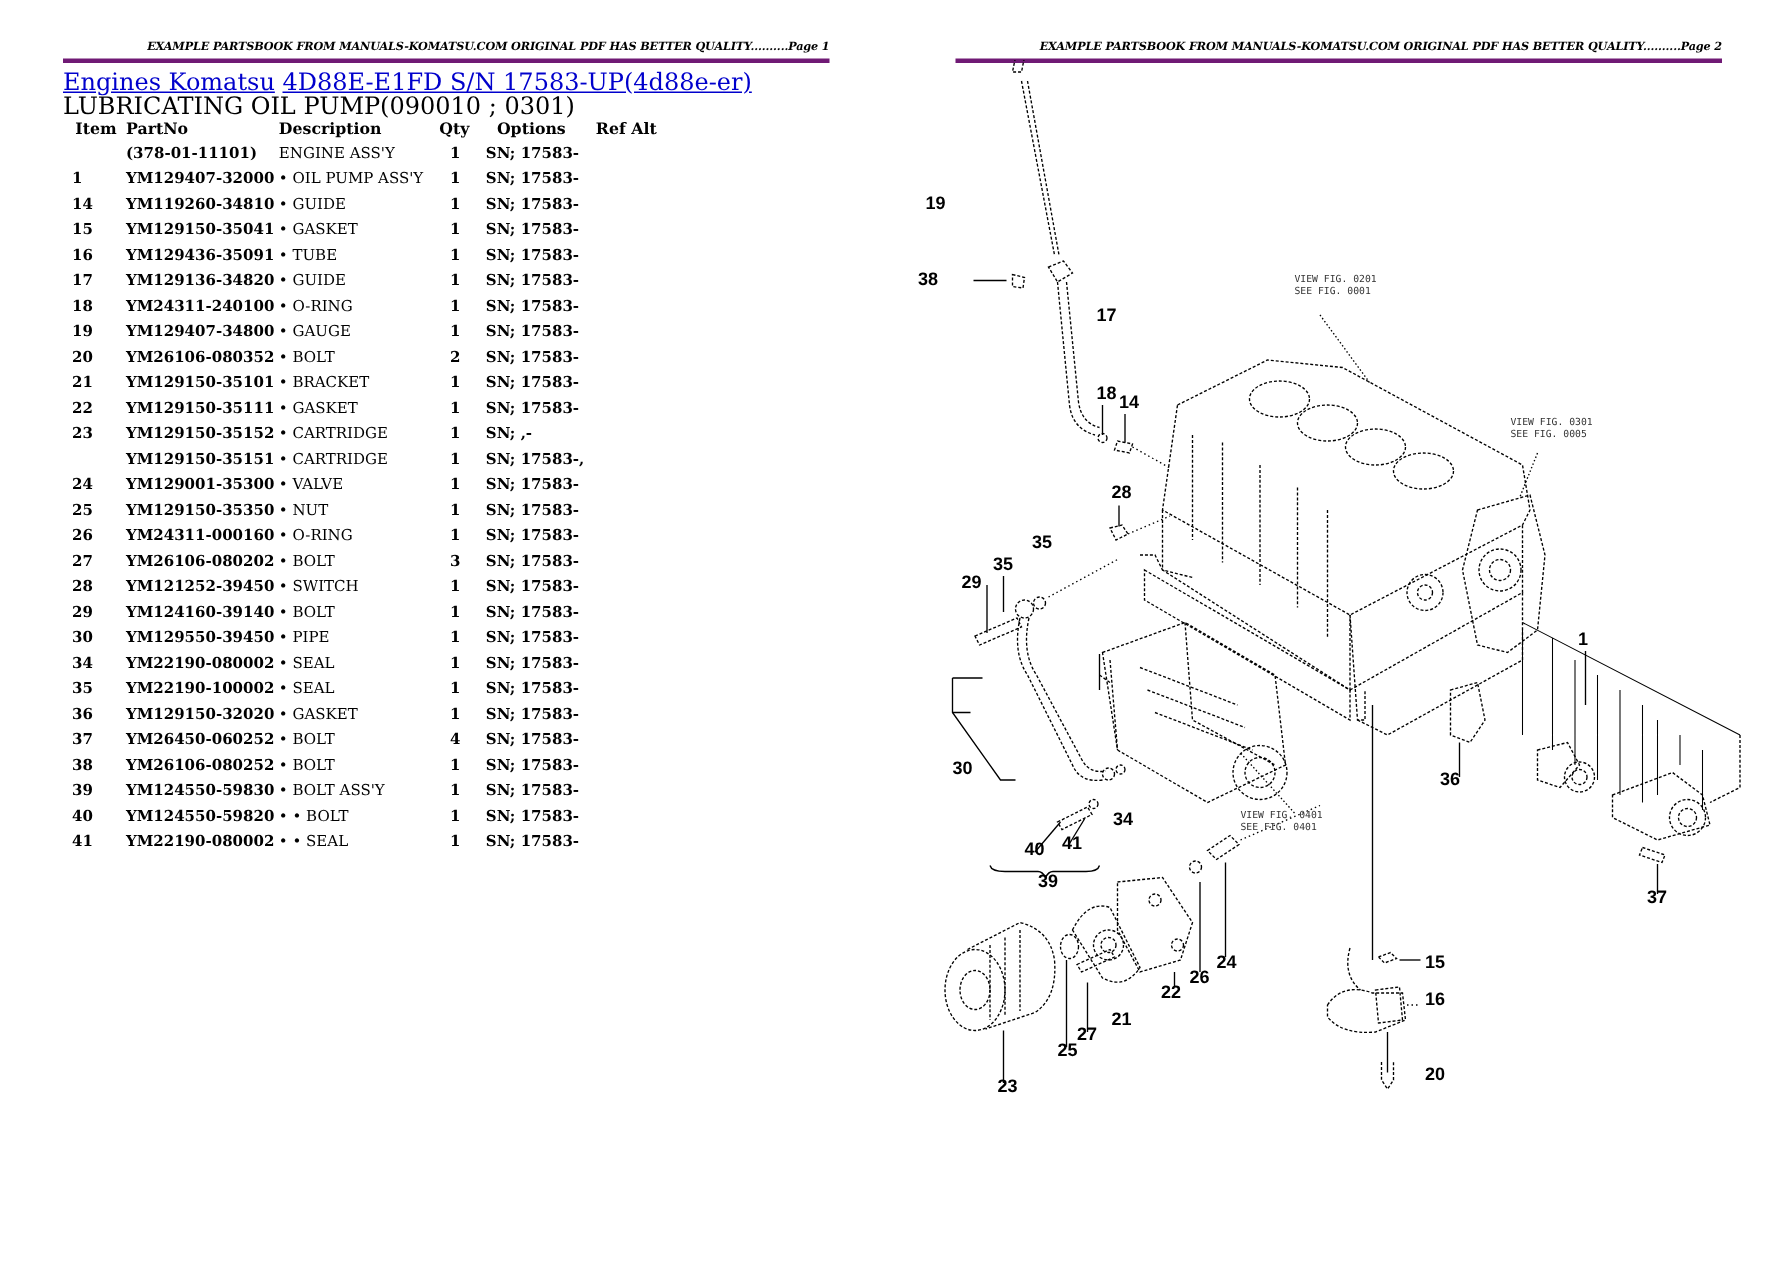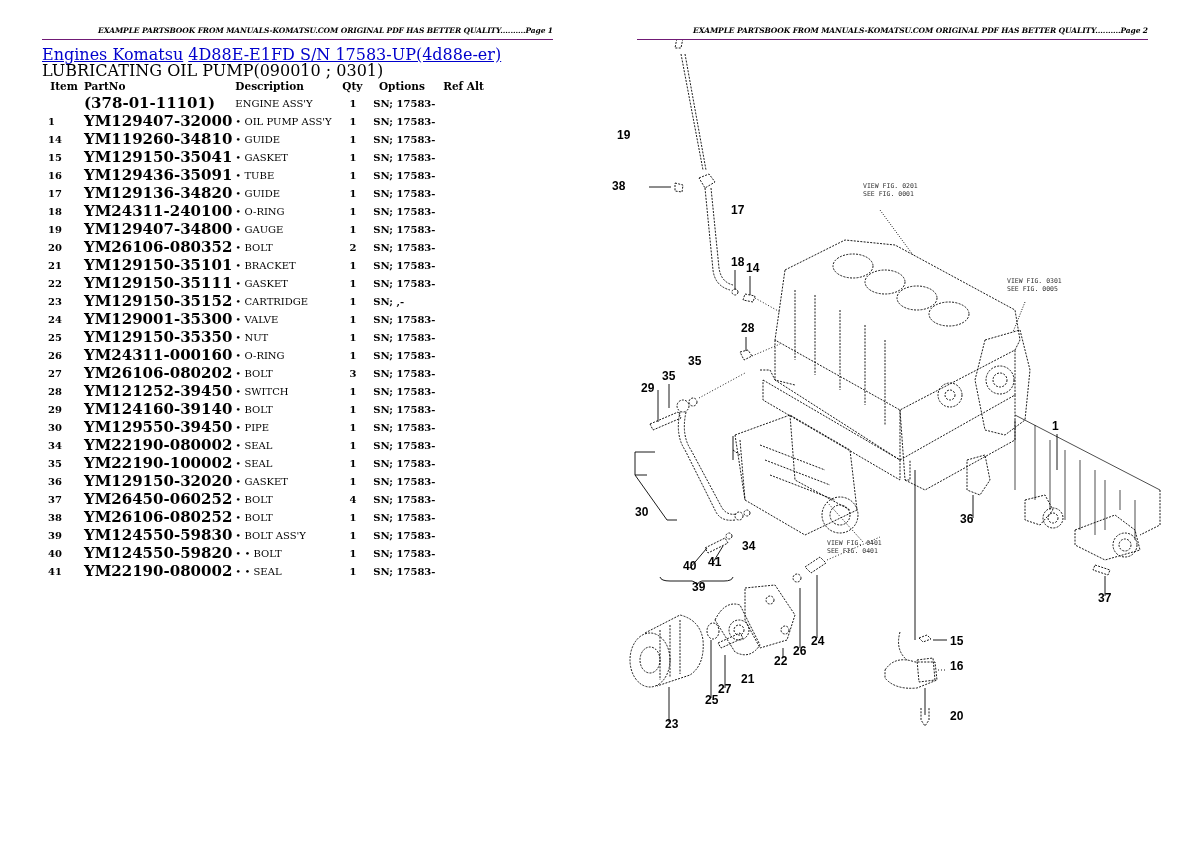--- a/index.html
+++ b/index.html
@@ -3,33 +3,33 @@
 <meta charset="utf-8">
 <style>
   html, body { margin:0; padding:0; background:#ffffff; }
   body { width:1190px; height:842px; position:relative; overflow:hidden;
          font-family:"DejaVu Serif","Liberation Serif",serif; color:#000; }
   .page { position:absolute; top:0; height:842px; }
   .page-left { left:0; width:595px; }
   .page-right { left:595px; width:595px; }
   .page-header { position:absolute; top:25px; height:14px; font-size:7.5px;
          font-weight:bold; font-style:italic; text-align:right; letter-spacing:-0.1px;
-         border-bottom:1px solid #701a75; white-space:nowrap; line-height:11px; }
+         border-bottom:3px solid #701a75; white-space:nowrap; line-height:11px; }
   .page-left .page-header { left:42px; width:511px; }
   .page-right .page-header { left:42px; width:511px; }
   .title-line { position:absolute; left:42px; top:45px; font-size:16px; white-space:nowrap; }
   .title-line a { color:#0000cc; text-decoration:underline; }
   .subtitle { position:absolute; left:42px; top:61px; font-size:16px; white-space:nowrap; }
   table.parts { position:absolute; left:42px; top:77px; border-collapse:collapse; font-size:10px; }
   table.parts th { font-weight:bold; text-align:center; padding:0 4px 0 0; height:17px; font-size:10.5px; }
   table.parts td { padding:0 3px 0 0; height:17px; white-space:nowrap; }
   table.parts th.c-item, table.parts td.c-item { width:32px; padding-left:6px; }
   table.parts td.c-item { font-weight:bold; padding-left:6px; }
   table.parts th.c-part { width:92px; text-align:left; }
-  table.parts td.c-part { font-weight:bold; font-size:15px; }
+  table.parts td.c-part { font-weight:bold; font-size:10px; }
   table.parts th.c-desc { width:100px; text-align:left; }
   table.parts th.c-qty { width:26px; text-align:center; }
   table.parts td.c-qty { text-align:center; font-weight:bold; }
   table.parts th.c-opt { width:58px; text-align:center; }
   table.parts td.c-opt { font-weight:bold; padding-left:4px; }
   table.parts th.c-ref { width:50px; }
   .diagram { position:absolute; left:0; top:40px; width:595px; height:760px; }
   .callout { font-family:"Liberation Sans","DejaVu Sans",sans-serif; font-size:12px; font-weight:bold; }
   .note { font-family:"DejaVu Sans Mono",monospace; font-size:6.5px; fill:#333; }
 </style>
@@ -144,20 +144,28 @@
           <td class="c-qty">1</td>
           <td class="c-opt">SN; 17583-</td>
           <td class="c-ref"></td>
         </tr>
         <tr>
           <td class="c-item">23</td>
           <td class="c-part">YM129150-35152</td>
           <td class="c-desc">• CARTRIDGE</td>
           <td class="c-qty">1</td>
           <td class="c-opt">SN; ,-</td>
+          <td class="c-ref"></td>
+        </tr>
+        <tr>
+          <td class="c-item"></td>
+          <td class="c-part">YM129150-35151</td>
+          <td class="c-desc">• CARTRIDGE</td>
+          <td class="c-qty">1</td>
+          <td class="c-opt">SN; 17583-,</td>
           <td class="c-ref"></td>
         </tr>
         <tr>
           <td class="c-item">24</td>
           <td class="c-part">YM129001-35300</td>
           <td class="c-desc">• VALVE</td>
           <td class="c-qty">1</td>
           <td class="c-opt">SN; 17583-</td>
           <td class="c-ref"></td>
         </tr>

